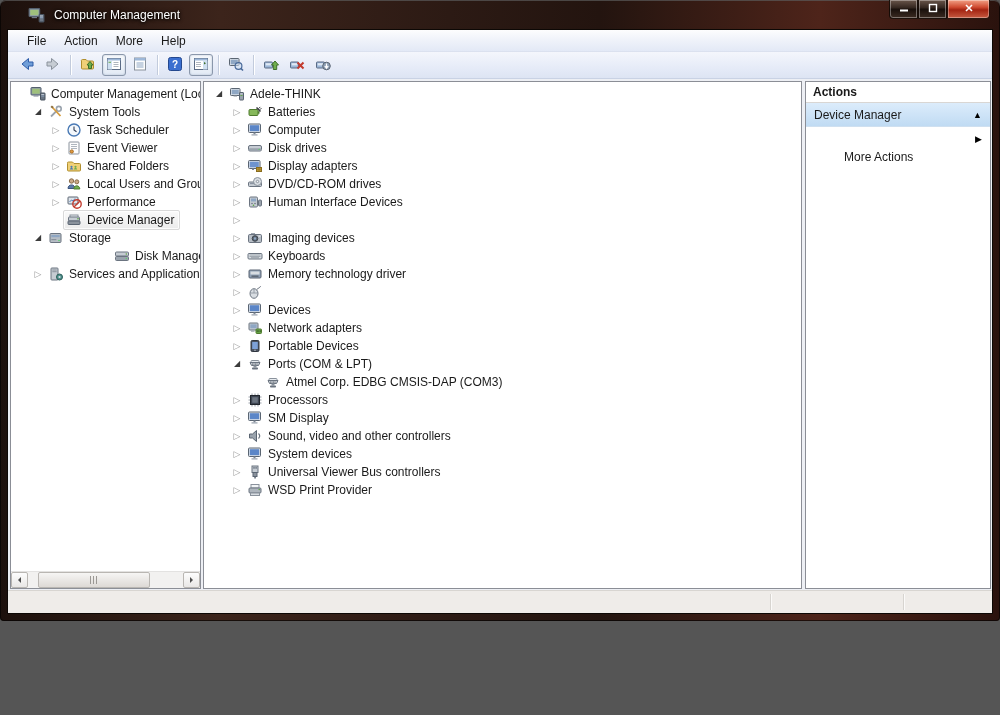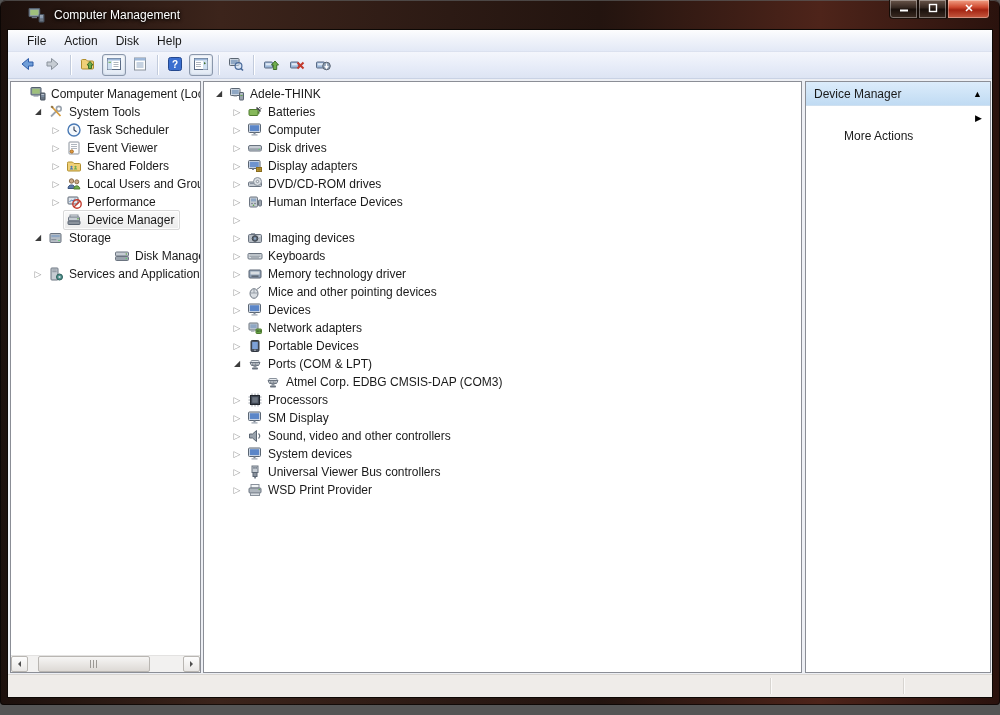--- a/index.html
+++ b/index.html
@@ -1,18 +1,18 @@
 <!DOCTYPE html>
 <html><head>
 <meta charset="utf-8">
 <style>
   html,body{margin:0;padding:0;background:#555;}
   *{box-sizing:border-box;}
   .window{
-    position:relative;width:1000px;height:705px;
+    position:relative;width:1000px;height:621px;
     font-family:"Liberation Sans","DejaVu Sans",sans-serif;font-size:12px;color:#1a1a1a;
     background:linear-gradient(90deg,#1c100c,#3c241b 22%,#2c1a14 45%,#23140f 60%,#4e241a 82%,#2a120d);
     border-radius:6px 6px 4px 4px;overflow:hidden;
     box-shadow:inset 0 1px 0 rgba(255,255,255,.25), inset 0 0 0 1px rgba(0,0,0,.6);
   }
   
   .titlebar{position:absolute;top:0;left:0;right:0;height:30px;display:flex;align-items:center;}
   .title-icon{width:17px;height:16px;margin-left:28px;margin-right:9px;flex:0 0 auto;}
   .title-text{color:#fff;text-shadow:0 1px 3px #000,0 0 4px rgba(0,0,0,.8);}
   .win-controls{position:absolute;top:0;right:10px;display:flex;}
@@ -113,21 +113,21 @@
               <path d="M2 2l6 6M8 2L2 8" stroke="#fff" stroke-width="1.6"></path>
             </svg></span>
         </div>
       </div>
   </div>
 
   <div class="client">
     <div class="menubar" id="menuBar">
         <span class="menu-item">File</span>
         <span class="menu-item">Action</span>
-        <span class="menu-item">Disk</span>
+        <span class="menu-item">More</span>
         <span class="menu-item">Help</span>
       </div>
     <div class="toolbar" id="toolBar">
         <div class="tb-btn">
           <span><svg viewBox="0 0 16 16">
               <path d="M9.5 2.5L3 8l6.5 5.5V10H14V6H9.5z" fill="#6f9ed8" stroke="#2e5ca8"></path>
             </svg></span>
         </div>
         <div class="tb-btn">
           <span><svg viewBox="0 0 16 16">
@@ -533,21 +533,20 @@
             <div class="tree-row" style="padding-left: 26px;">
               <span class="expander collapsed">▷</span>
               <span class="sel-wrap">
                 <span class="t-icon">
                   <svg viewBox="0 0 16 16">
                     <ellipse cx="7" cy="9.5" rx="4" ry="4.8" fill="#d8dde2" stroke="#6b7480"></ellipse>
                     <path d="M7 5v4M3.2 9h7.6" stroke="#8a929c" stroke-width="0.8"></path>
                     <path d="M9.8 5.5c2-2 2.5-1 3.8-3.3" stroke="#6b7480" fill="none"></path>
                   </svg>
                 </span>
-                <span class="t-label">Mice and other pointing devices</span>
               </span>
             </div>
             <div class="tree-row" style="padding-left: 26px;">
               <span class="expander collapsed">▷</span>
               <span class="sel-wrap">
                 <span class="t-icon">
                   <svg viewBox="0 0 16 16">
                     <rect x="1.5" y="2" width="12" height="8.5" rx="1" fill="#dfe4ea" stroke="#5a6572"></rect>
                     <rect x="2.8" y="3.2" width="9.4" height="6" fill="#5b86c8"></rect>
                     <rect x="6.5" y="10.5" width="2" height="1.8" fill="#7c8694"></rect>
@@ -700,20 +699,21 @@
                     <circle cx="12.2" cy="7.5" r="0.7" fill="#57a639"></circle>
                   </svg>
                 </span>
                 <span class="t-label">WSD Print Provider</span>
               </span>
             </div>
           </div>
       </div>
 
       <div class="pane actions">
+        <div class="actions-title">Actions</div>
         <div class="action-header">
           <span class="hdr-label">Device Manager</span>
           <span class="arrow-glyph">▲</span>
         </div>
         <div class="action-item">
           <span class="item-label">More Actions</span>
           <span class="arrow-glyph">▶</span>
         </div>
       </div>
 

